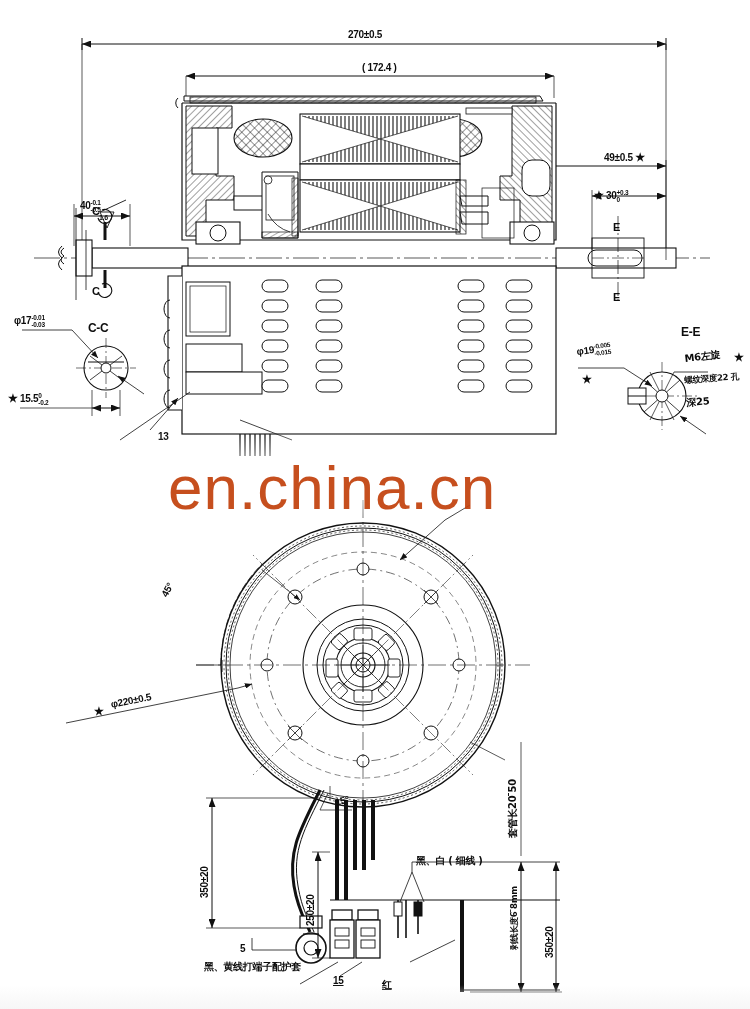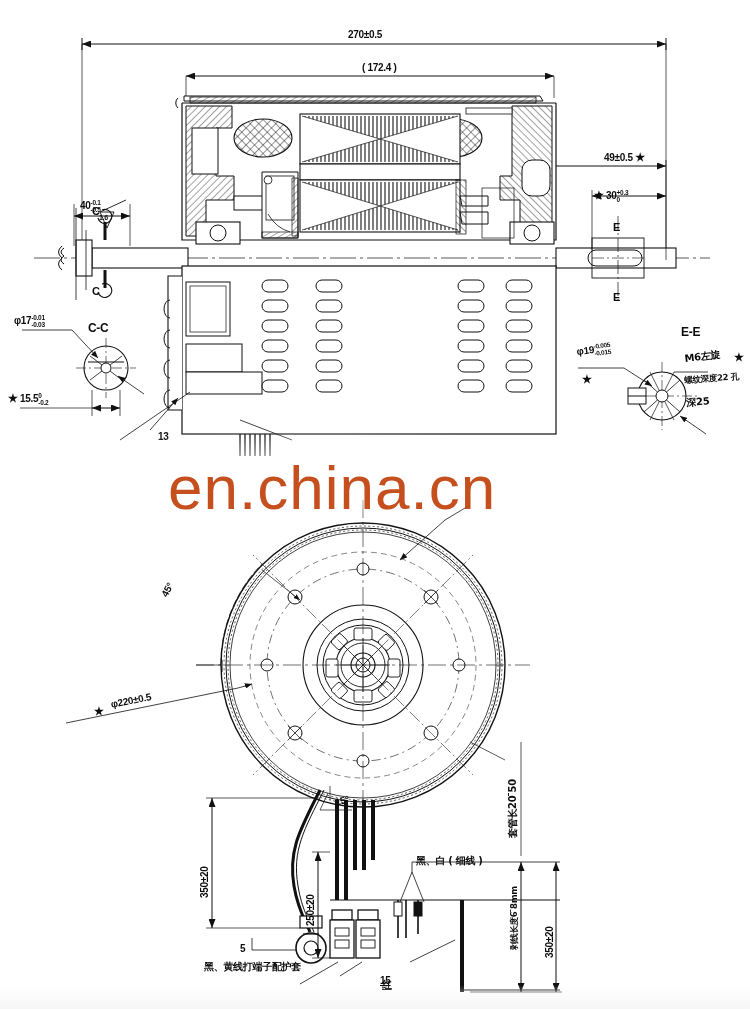--- a/index.html
+++ b/index.html
@@ -487,20 +487,20 @@
 
   <div class="dimtxt" style="left:200px;top:898px;transform:rotate(-90deg);transform-origin:left top;">350±20</div>
   <div class="dimtxt" style="left:306px;top:926px;transform:rotate(-90deg);transform-origin:left top;">250±20</div>
   <div class="dimtxt" style="left:545px;top:958px;transform:rotate(-90deg);transform-origin:left top;">350±20</div>
 
   <div class="dimtxt cjk" style="left:416px;top:856px;">黑、白 ( 细线 )</div>
   <div class="dimtxt cjk small" style="left:510px;top:950px;transform:rotate(-90deg);transform-origin:left top;white-space:nowrap;">剥线长度6 ̄8mm</div>
   <div class="dimtxt cjk" style="left:204px;top:962px;">黑、黄线打端子配护套</div>
 
   <div class="dimtxt" style="left:240px;top:944px;">5</div>
-  <div class="dimtxt" style="left:333px;top:976px;text-decoration:underline;margin-left:47px;">15</div>
+  <div class="dimtxt" style="left:333px;top:976px;text-decoration:underline;">15</div>
   <div class="dimtxt cjk" style="left:382px;top:980px;text-decoration:underline;">红</div>
 
   <div class="wm-smudge"></div>
   <div class="watermark">en.china.cn</div>
   <div class="smudge-bottom"></div>
 
 </div>
 
 </body></html>

